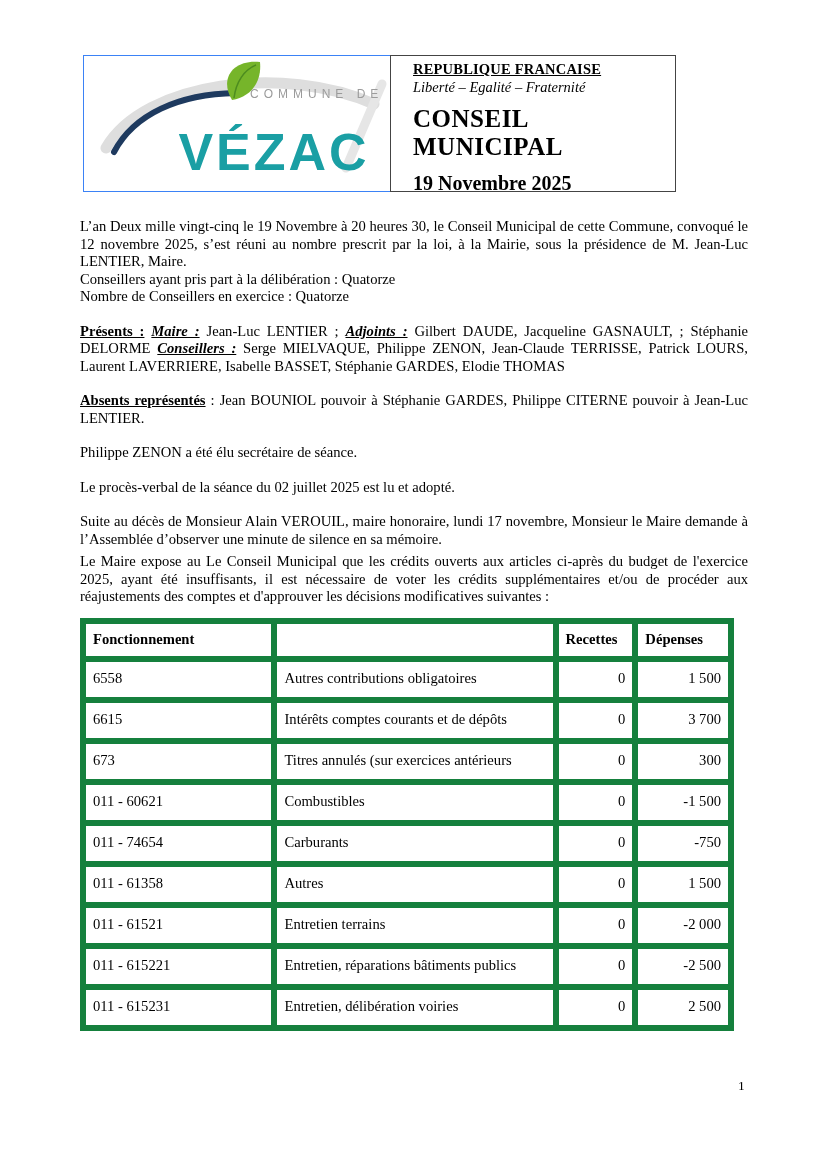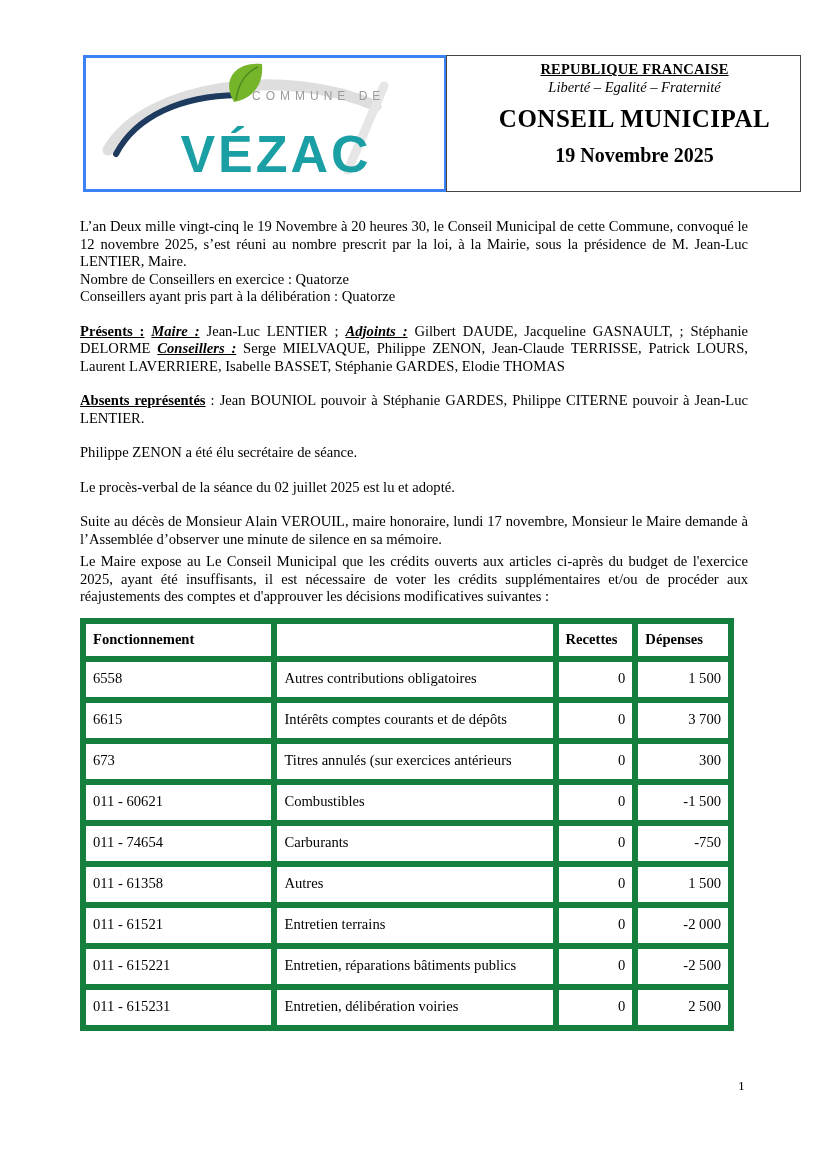--- a/index.html
+++ b/index.html
@@ -9,27 +9,27 @@
     color:#000;
     font-family:"Liberation Serif","DejaVu Serif",serif;
     position:relative;
     overflow:hidden;
   }
   .page { position:absolute; inset:0; background:#fff; }
 
   
   .header-row { position:absolute; top:55px; left:83px; display:flex; }
   .logo-box {
-    width:364px; height:137px; box-sizing:border-box;
-    border:3px solid #3b82f6; background:#fff; overflow:hidden;
+    width:308px; height:137px; box-sizing:border-box;
+    border:1px solid #3b82f6; background:#fff; overflow:hidden;
   }
   .title-box {
-    width:355px; height:137px; box-sizing:border-box;
+    width:286px; height:137px; box-sizing:border-box;
     border:1px solid #444; border-left:1px solid #444; margin-left:-1px;
-    text-align:center; padding-top:5px;padding-left:22px;
+    text-align:left; padding-top:5px;padding-left:22px;
   }
   .republic { font-weight:bold; font-size:14.5px; text-decoration:underline; letter-spacing:.2px; }
   .motto { font-style:italic; font-size:14.5px; margin-top:1px; }
   .council-title { font-weight:bold; font-size:25px; margin-top:9px; letter-spacing:.5px; }
   .council-date { font-weight:bold; font-size:20px; margin-top:11px; }
 
   
   .content {
     position:absolute; top:218px; left:80px; width:668px;
     font-size:14.6px; line-height:1.2;
@@ -95,22 +95,22 @@
       <div class="republic">REPUBLIQUE FRANCAISE</div>
       <div class="motto">Liberté – Egalité – Fraternité</div>
       <div class="council-title">CONSEIL MUNICIPAL</div>
       <div class="council-date">19 Novembre 2025</div>
     </div>
   </div>
 
   <div class="content">
 
     <p class="j">L’an Deux mille vingt-cinq le 19 Novembre à 20 heures 30, le Conseil Municipal de cette Commune, convoqué le 12 novembre 2025, s’est réuni au nombre prescrit par la loi, à la Mairie, sous la présidence de M. Jean-Luc LENTIER, Maire.</p>
+    <div class="line">Conseillers ayant pris part à la délibération : Quatorze</div>
     <div class="line">Nombre de Conseillers en exercice : Quatorze</div>
-    <div class="line">Conseillers ayant pris part à la délibération : Quatorze</div>
 
     <p class="j sp"><span class="b u">Présents :</span> <span class="b i u">Maire :</span><span> Jean-Luc LENTIER ; </span><span class="b i u">Adjoints :</span><span>  Gilbert DAUDE, Jacqueline GASNAULT, ; Stéphanie DELORME </span><span class="b i u">Conseillers :</span><span> Serge MIELVAQUE, Philippe ZENON, Jean-Claude TERRISSE, Patrick LOURS, Laurent LAVERRIERE, Isabelle BASSET, Stéphanie GARDES, Elodie THOMAS</span></p>
 
     <p class="j sp"><span class="b u">Absents représentés</span><span> : Jean BOUNIOL pouvoir à Stéphanie GARDES, Philippe CITERNE pouvoir à Jean-Luc LENTIER.</span></p>
 
     <p class="sp">Philippe ZENON a été élu secrétaire de séance.</p>
 
     <p class="sp">Le procès-verbal de la séance du 02 juillet 2025 est lu et adopté.</p>
 
     <p class="j sp">Suite au décès de Monsieur Alain VEROUIL, maire honoraire, lundi 17 novembre, Monsieur le Maire demande à l’Assemblée d’observer une minute de silence en sa mémoire.</p>

